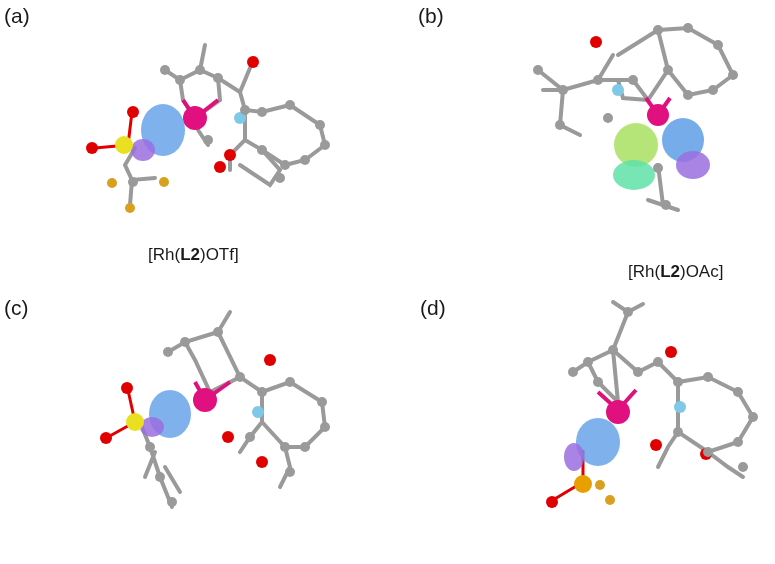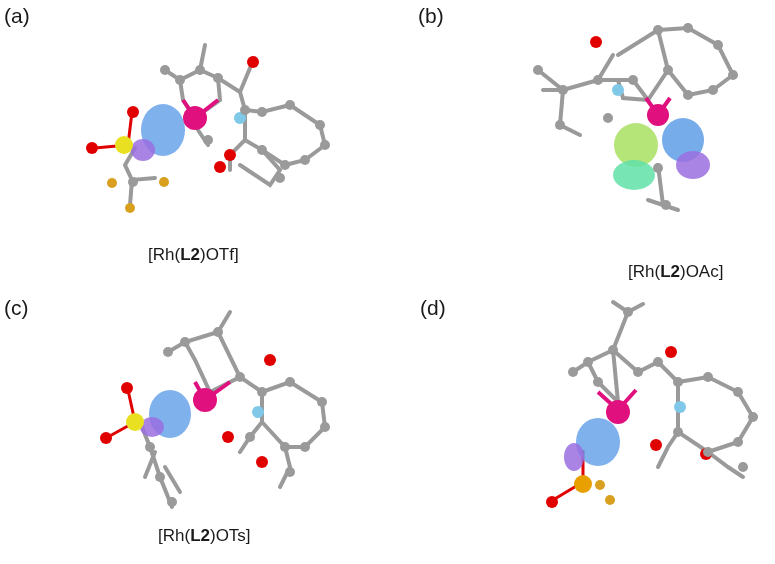--- a/index.html
+++ b/index.html
@@ -155,23 +155,20 @@
         <circle cx="325" cy="145" r="5"></circle>
         <circle cx="305" cy="165" r="5"></circle>
       <circle cx="285" cy="165" r="5"></circle>
         <circle cx="150" cy="165" r="5"></circle>
         <circle cx="160" cy="195" r="5"></circle>
       <circle cx="172" cy="220" r="5"></circle>
         <circle cx="250" cy="155" r="5"></circle>
         <circle cx="290" cy="190" r="5"></circle>
     </g>
   </svg>
-  <div class="caption" style="left:158px;top:244px;">
-    <span>[Rh(</span><b>L2</b><span>)OTs]</span>
-  </div>
 </div>
 
 <div class="panel" style="left:388px;top:282px;">
   <div class="panel-letter" style="left:32px;top:14px;">(d)</div>
   <svg class="mol" width="387" height="240" style="left:0;top:0;">
     <g stroke="#9a9a9a" stroke-width="4" stroke-linecap="round" fill="none">
       <path d="M185 90 L200 80 L225 68 L240 30 M225 68 L250 90 L270 80 L290 100 L320 95 L350 110 L365 135 L350 160 L320 170 L290 150 L290 100"></path>
       <path d="M200 80 L210 100 L230 120 L225 68"></path>
       <path d="M290 150 L280 165 L270 185 M320 170 L340 185 L355 195"></path>
       <path d="M240 30 L225 20 M240 30 L255 22"></path>

